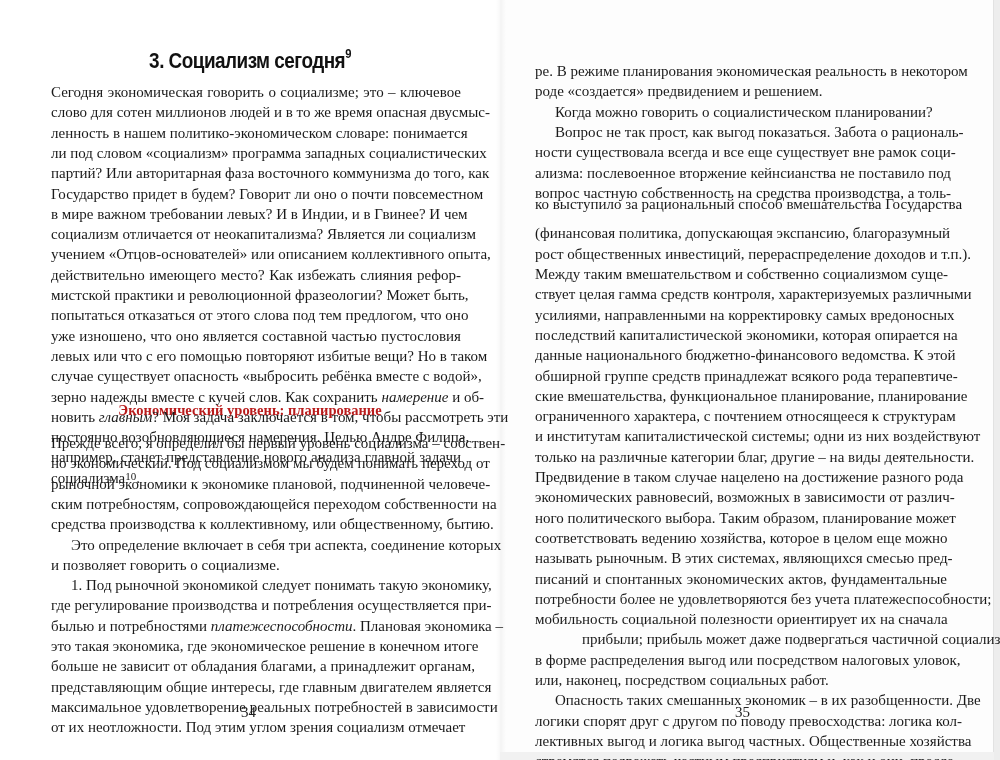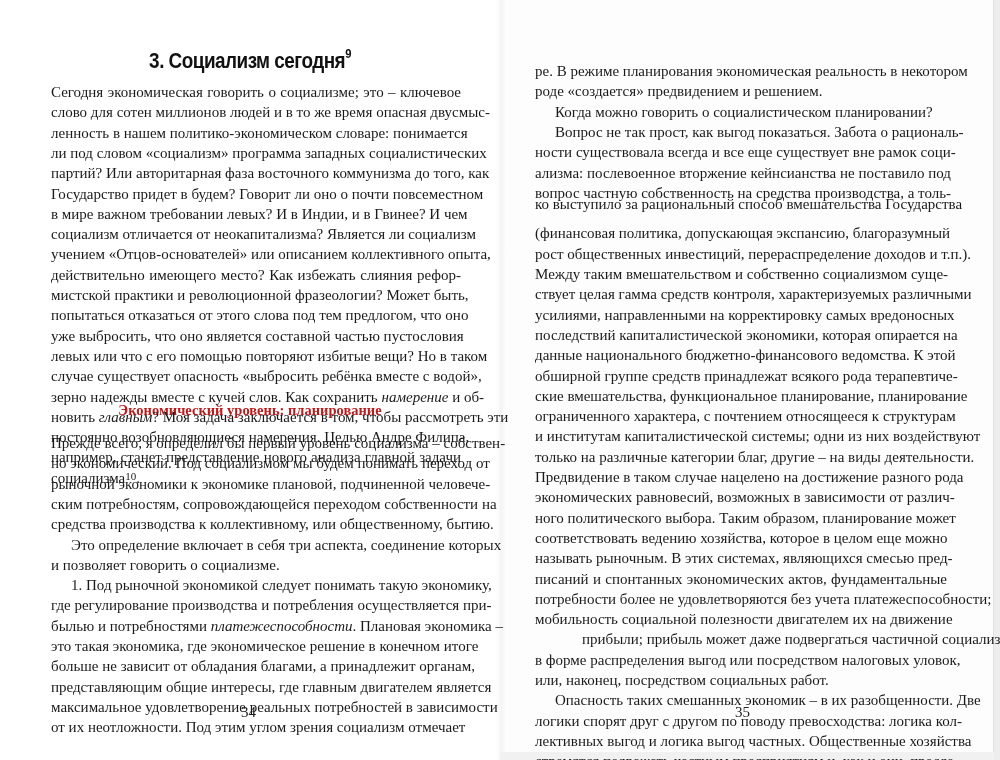--- a/index.html
+++ b/index.html
@@ -77,21 +77,21 @@
 <div class="line L" style="top: 122.6px;">ленность в нашем политико-экономическом словаре: понимается</div>
 <div class="line L" style="top: 142.9px;">ли под словом «социализм» программа западных социалистических</div>
 <div class="line L" style="top: 163.2px;">партий? Или авторитарная фаза восточного коммунизма до того, как</div>
 <div class="line L" style="top: 183.5px;">Государство придет в будем? Говорит ли оно о почти повсеместном</div>
 <div class="line L" style="top: 203.8px;">в мире важном требовании левых? И в Индии, и в Гвинее? И чем</div>
 <div class="line L" style="top: 224.1px;">социализм отличается от неокапитализма? Является ли социализм</div>
 <div class="line L" style="top: 244.4px;">учением «Отцов-основателей» или описанием коллективного опыта,</div>
 <div class="line L" style="top: 264.7px;">действительно имеющего место? Как избежать слияния рефор-</div>
 <div class="line L" style="top: 285px;">мистской практики и революционной фразеологии? Может быть,</div>
 <div class="line L" style="top: 305.3px;">попытаться отказаться от этого слова под тем предлогом, что оно</div>
-<div class="line L" style="top: 325.6px;">уже выбросить, что оно является составной частью пустословия</div>
+<div class="line L" style="top: 325.6px;">уже изношено, что оно является составной частью пустословия</div>
 <div class="line L" style="top: 345.9px;">левых или что с его помощью повторяют избитые вещи? Но в таком</div>
 <div class="line L" style="top: 366.2px;">случае существует опасность «выбросить ребёнка вместе с водой»,</div>
 <div class="line L" style="top: 406.8px;"><span>новить </span><i>главным</i><span>? Моя задача заключается в том, чтобы рассмотреть эти</span></div>
 <div class="line L" style="top: 427.1px;">постоянно возобновляющиеся намерения. Целью Андре Филипа,</div>
 <div class="line L" style="top: 447.4px;">например, станет представление нового анализа главной задачи</div>
 <div class="line L last" style="top: 467.7px;"><span>социализма</span><sup>10</sup><span>.</span></div>
 <div class="line L" style="top: 433px;">Прежде всего, я определил бы первый уровень социализма – собствен-</div>
 <div class="line L" style="top: 453.3px;">но экономический. Под социализмом мы будем понимать переход от</div>
 <div class="line L" style="top: 473.6px;">рыночной экономики к экономике плановой, подчиненной человече-</div>
 <div class="line L" style="top: 493.9px;">ским потребностям, сопровождающейся переходом собственности на</div>
@@ -128,20 +128,20 @@
 <div class="line R" style="top: 406.1px;">ограниченного характера, с почтением относящееся к структурам</div>
 <div class="line R" style="top: 426.4px;">и институтам капиталистической системы; одни из них воздействуют</div>
 <div class="line R" style="top: 446.7px;">только на различные категории благ, другие – на виды деятельности.</div>
 <div class="line R" style="top: 467px;">Предвидение в таком случае нацелено на достижение разного рода</div>
 <div class="line R" style="top: 487.3px;">экономических равновесий, возможных в зависимости от различ-</div>
 <div class="line R" style="top: 507.6px;">ного политического выбора. Таким образом, планирование может</div>
 <div class="line R" style="top: 527.9px;">соответствовать ведению хозяйства, которое в целом еще можно</div>
 <div class="line R" style="top: 548.2px;">называть рыночным. В этих системах, являющихся смесью пред-</div>
 <div class="line R" style="top: 568.5px;">писаний и спонтанных экономических актов, фундаментальные</div>
 <div class="line R" style="top: 588.8px;">потребности более не удовлетворяются без учета платежеспособности;</div>
-<div class="line R" style="top: 609.1px;">мобильность социальной полезности двигателем их на движение</div>
+<div class="line R" style="top: 609.1px;">мобильность социальной полезности ориентирует их на сначала</div>
 <div class="line R" style="top: 629.4px; margin-left: 47px;">прибыли; прибыль может даже подвергаться частичной социализации</div>
 <div class="line R" style="top: 649.7px;">в форме распределения выгод или посредством налоговых уловок,</div>
 <div class="line R last" style="top: 670px;">или, наконец, посредством социальных работ.</div>
 <div class="line R ind" style="top: 690.3px;">Опасность таких смешанных экономик – в их разобщенности. Две</div>
 <div class="line R" style="top: 710.6px;">логики спорят друг с другом по поводу превосходства: логика кол-</div>
 <div class="line R" style="top: 730.9px;">лективных выгод и логика выгод частных. Общественные хозяйства</div>
 <div class="line R" style="top: 751.2px;">стремятся подражать частным предприятиям и, как и они, пресле-</div>
 
 </body></html>

